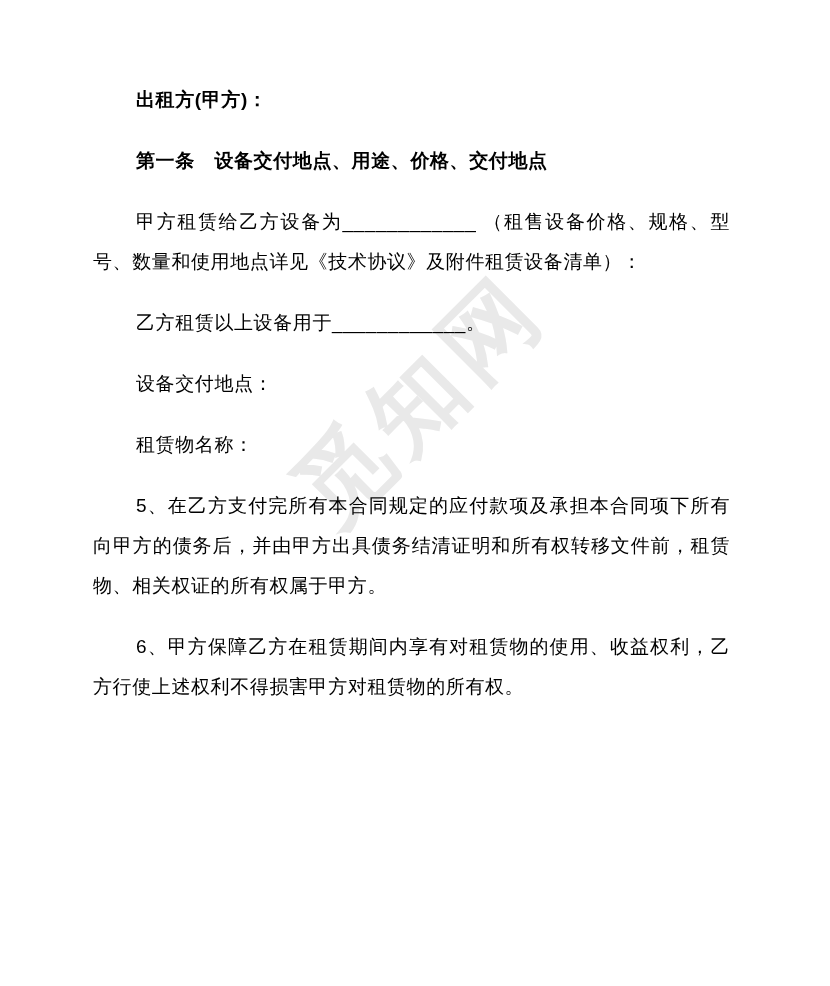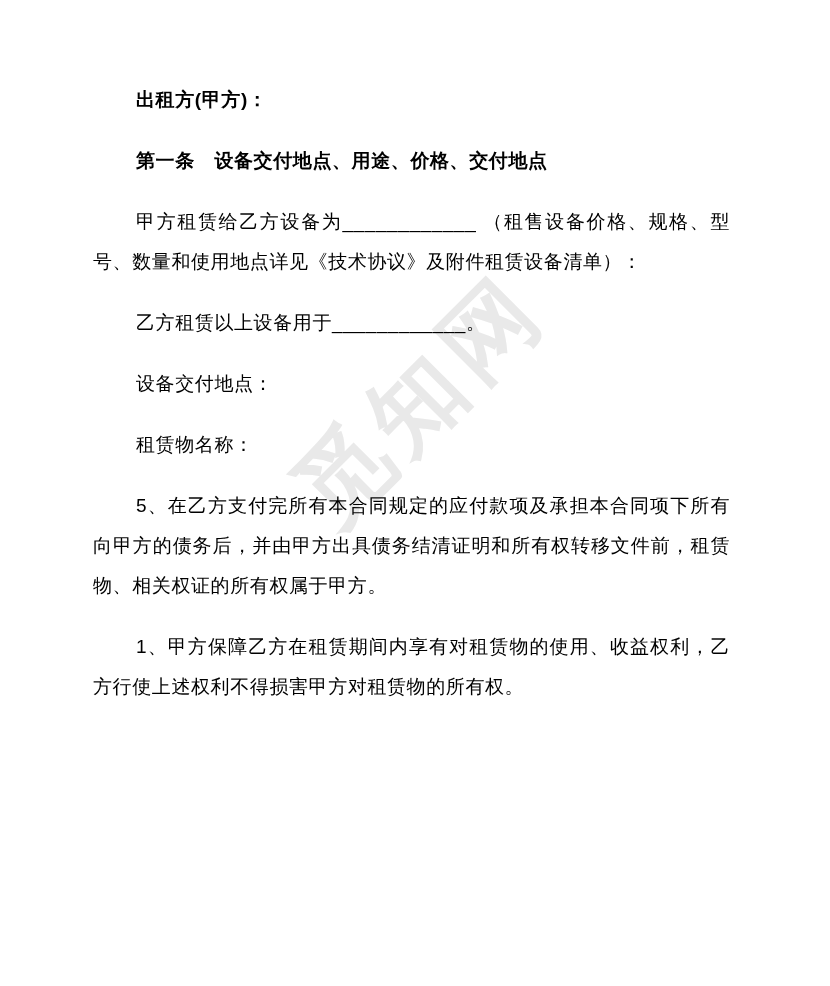--- a/index.html
+++ b/index.html
@@ -64,15 +64,15 @@
 
   <p class="block">乙方租赁以上设备用于____________。</p>
 
   <p class="block">设备交付地点：</p>
 
   <p class="block">租赁物名称：</p>
 
 
   <p class="block">5、在乙方支付完所有本合同规定的应付款项及承担本合同项下所有向甲方的债务后，并由甲方出具债务结清证明和所有权转移文件前，租赁物、相关权证的所有权属于甲方。</p>
 
-  <p class="block">1、甲方保障乙方在租赁期间内享有对租赁物的使用、收益权利，乙方行使上述权利不得损害甲方对租赁物的所有权。</p>
+  <p class="block">6、甲方保障乙方在租赁期间内享有对租赁物的使用、收益权利，乙方行使上述权利不得损害甲方对租赁物的所有权。</p>
 
 </div>
 
 </body></html>

